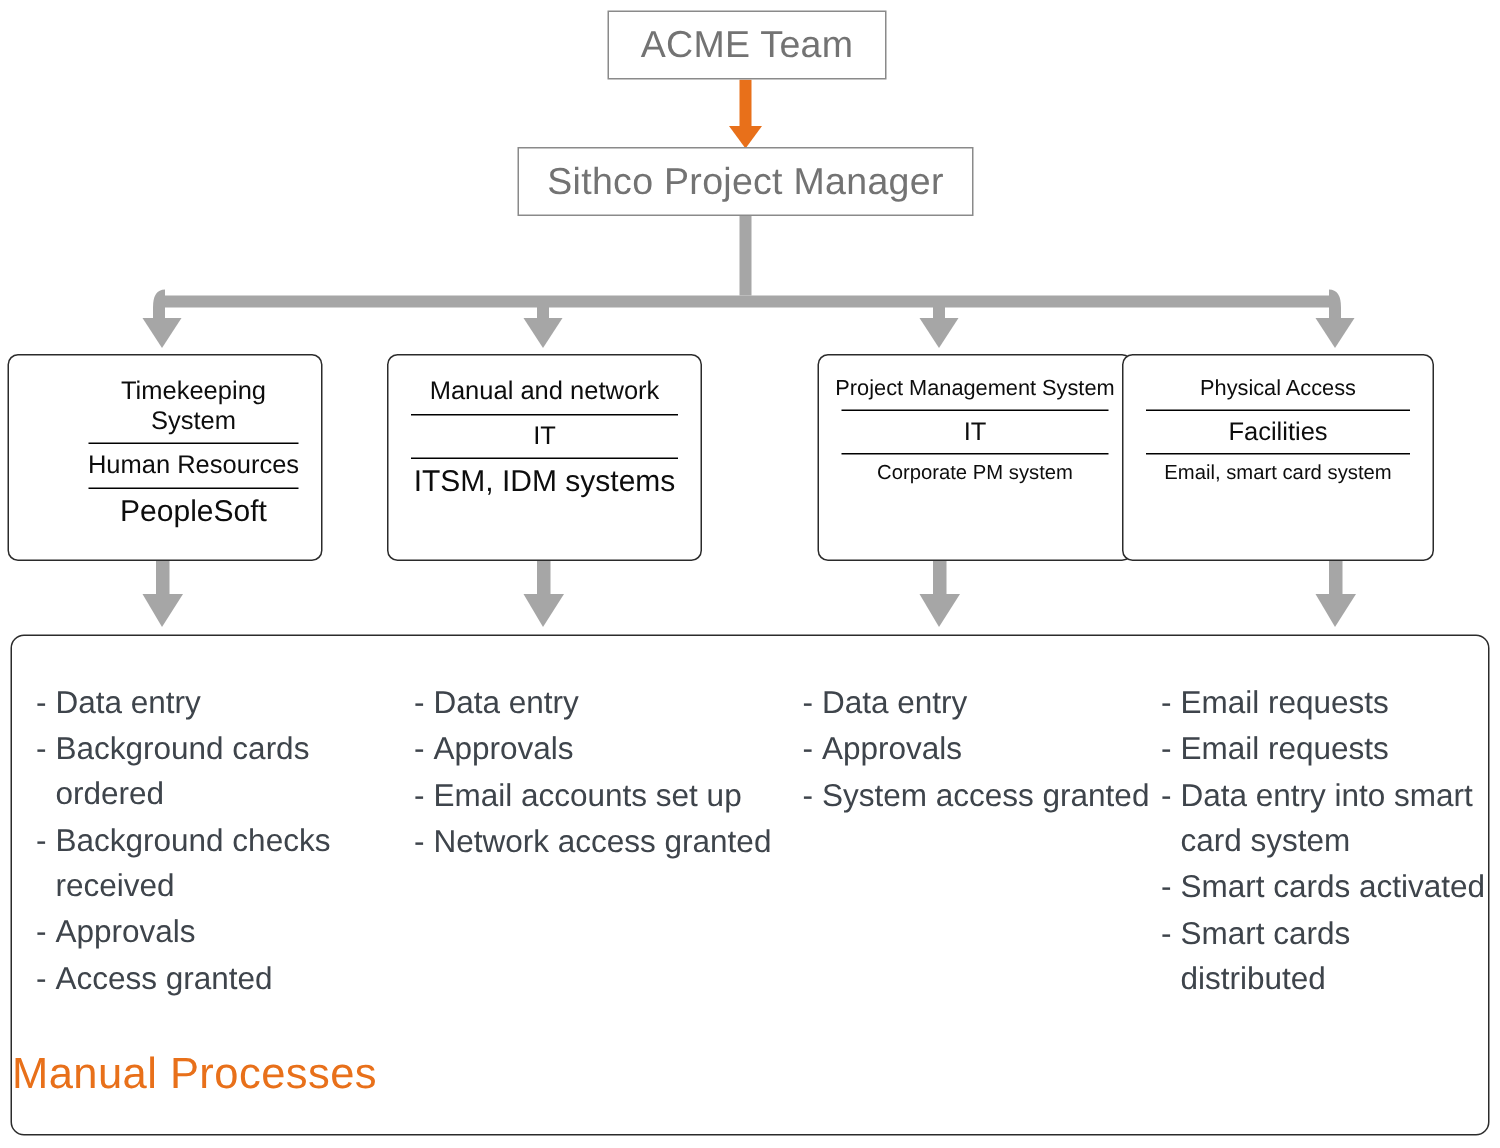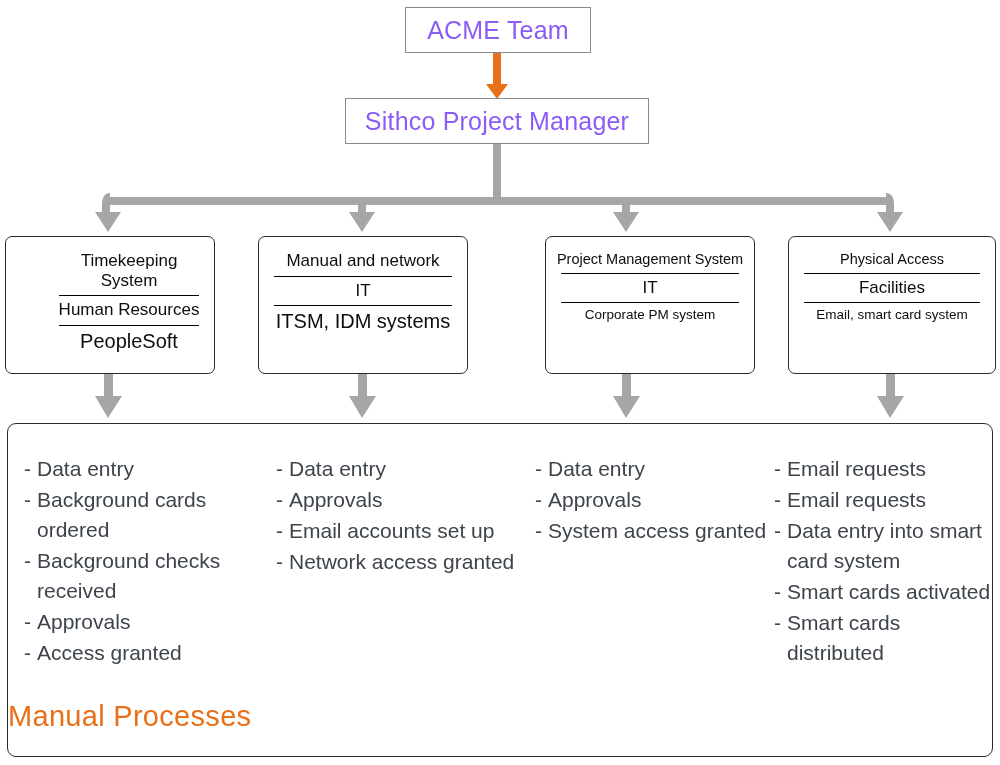--- a/index.html
+++ b/index.html
@@ -29,21 +29,21 @@
 
   
   .top-box {
     position: absolute;
     box-sizing: border-box;
     background: #ffffff;
     border: 1.5px solid #8a8a8a;
     display: flex;
     align-items: center;
     justify-content: center;
-    color: #8b5cf6;
+    color: #737373;
     letter-spacing: 0.2px;
   }
   #acme-box {
     left: 405px;
     top: 7px;
     width: 186px;
     height: 46px;
     font-size: 25px;
   }
   #sithco-box {
@@ -78,21 +78,21 @@
     height: 0;
     border-top: 1.6px solid #000000;
     margin: 0 6px;
   }
   .sys-box.small .sys-row.r1 { font-size: 14.5px; }
   .sys-box.small .sys-row.r3 { font-size: 13.5px; }
 
   #sys-box-1 { left: 5px;   width: 210px; padding-left: 47px; }
   #sys-box-2 { left: 258px; width: 210px; }
   #sys-box-3 { left: 525px; width: 210px; margin-left: 20px; }
-  #sys-box-4 { left: 788px; width: 208px; }
+  #sys-box-4 { left: 748px; width: 208px; }
 
   
   #manual-panel {
     position: absolute;
     left: 7px;
     top: 423px;
     width: 986px;
     height: 334px;
     box-sizing: border-box;
     background: #ffffff;

